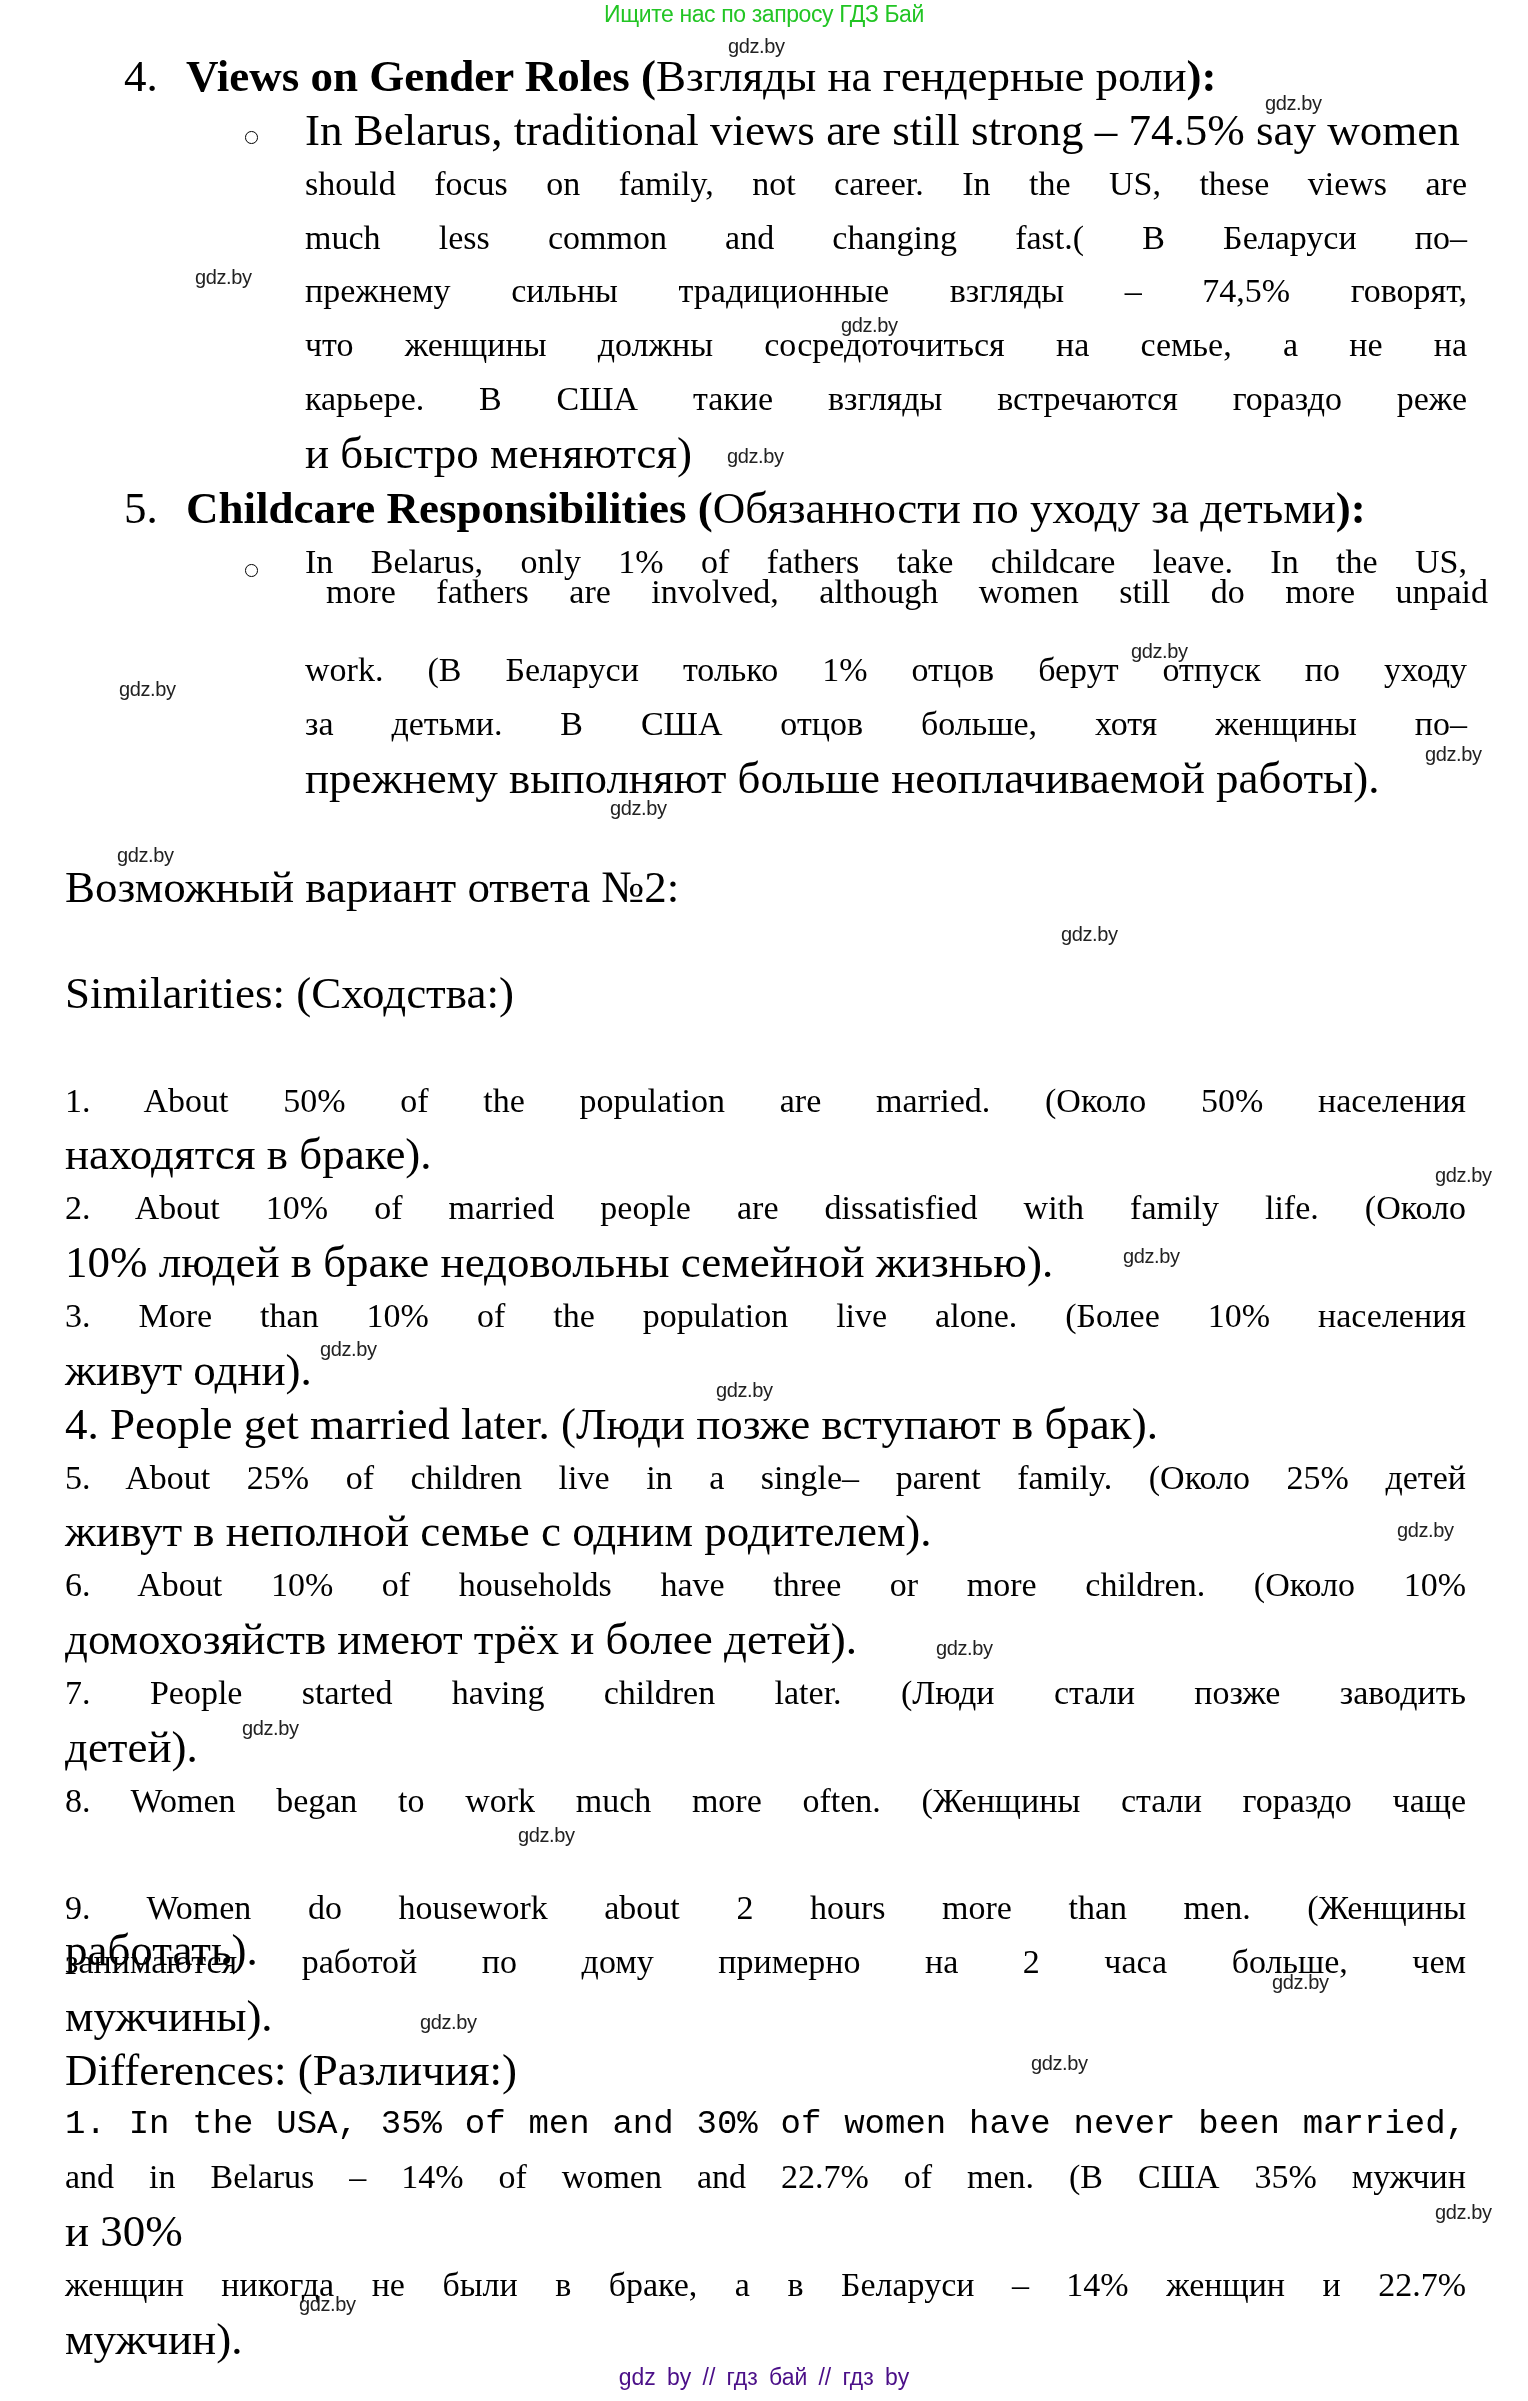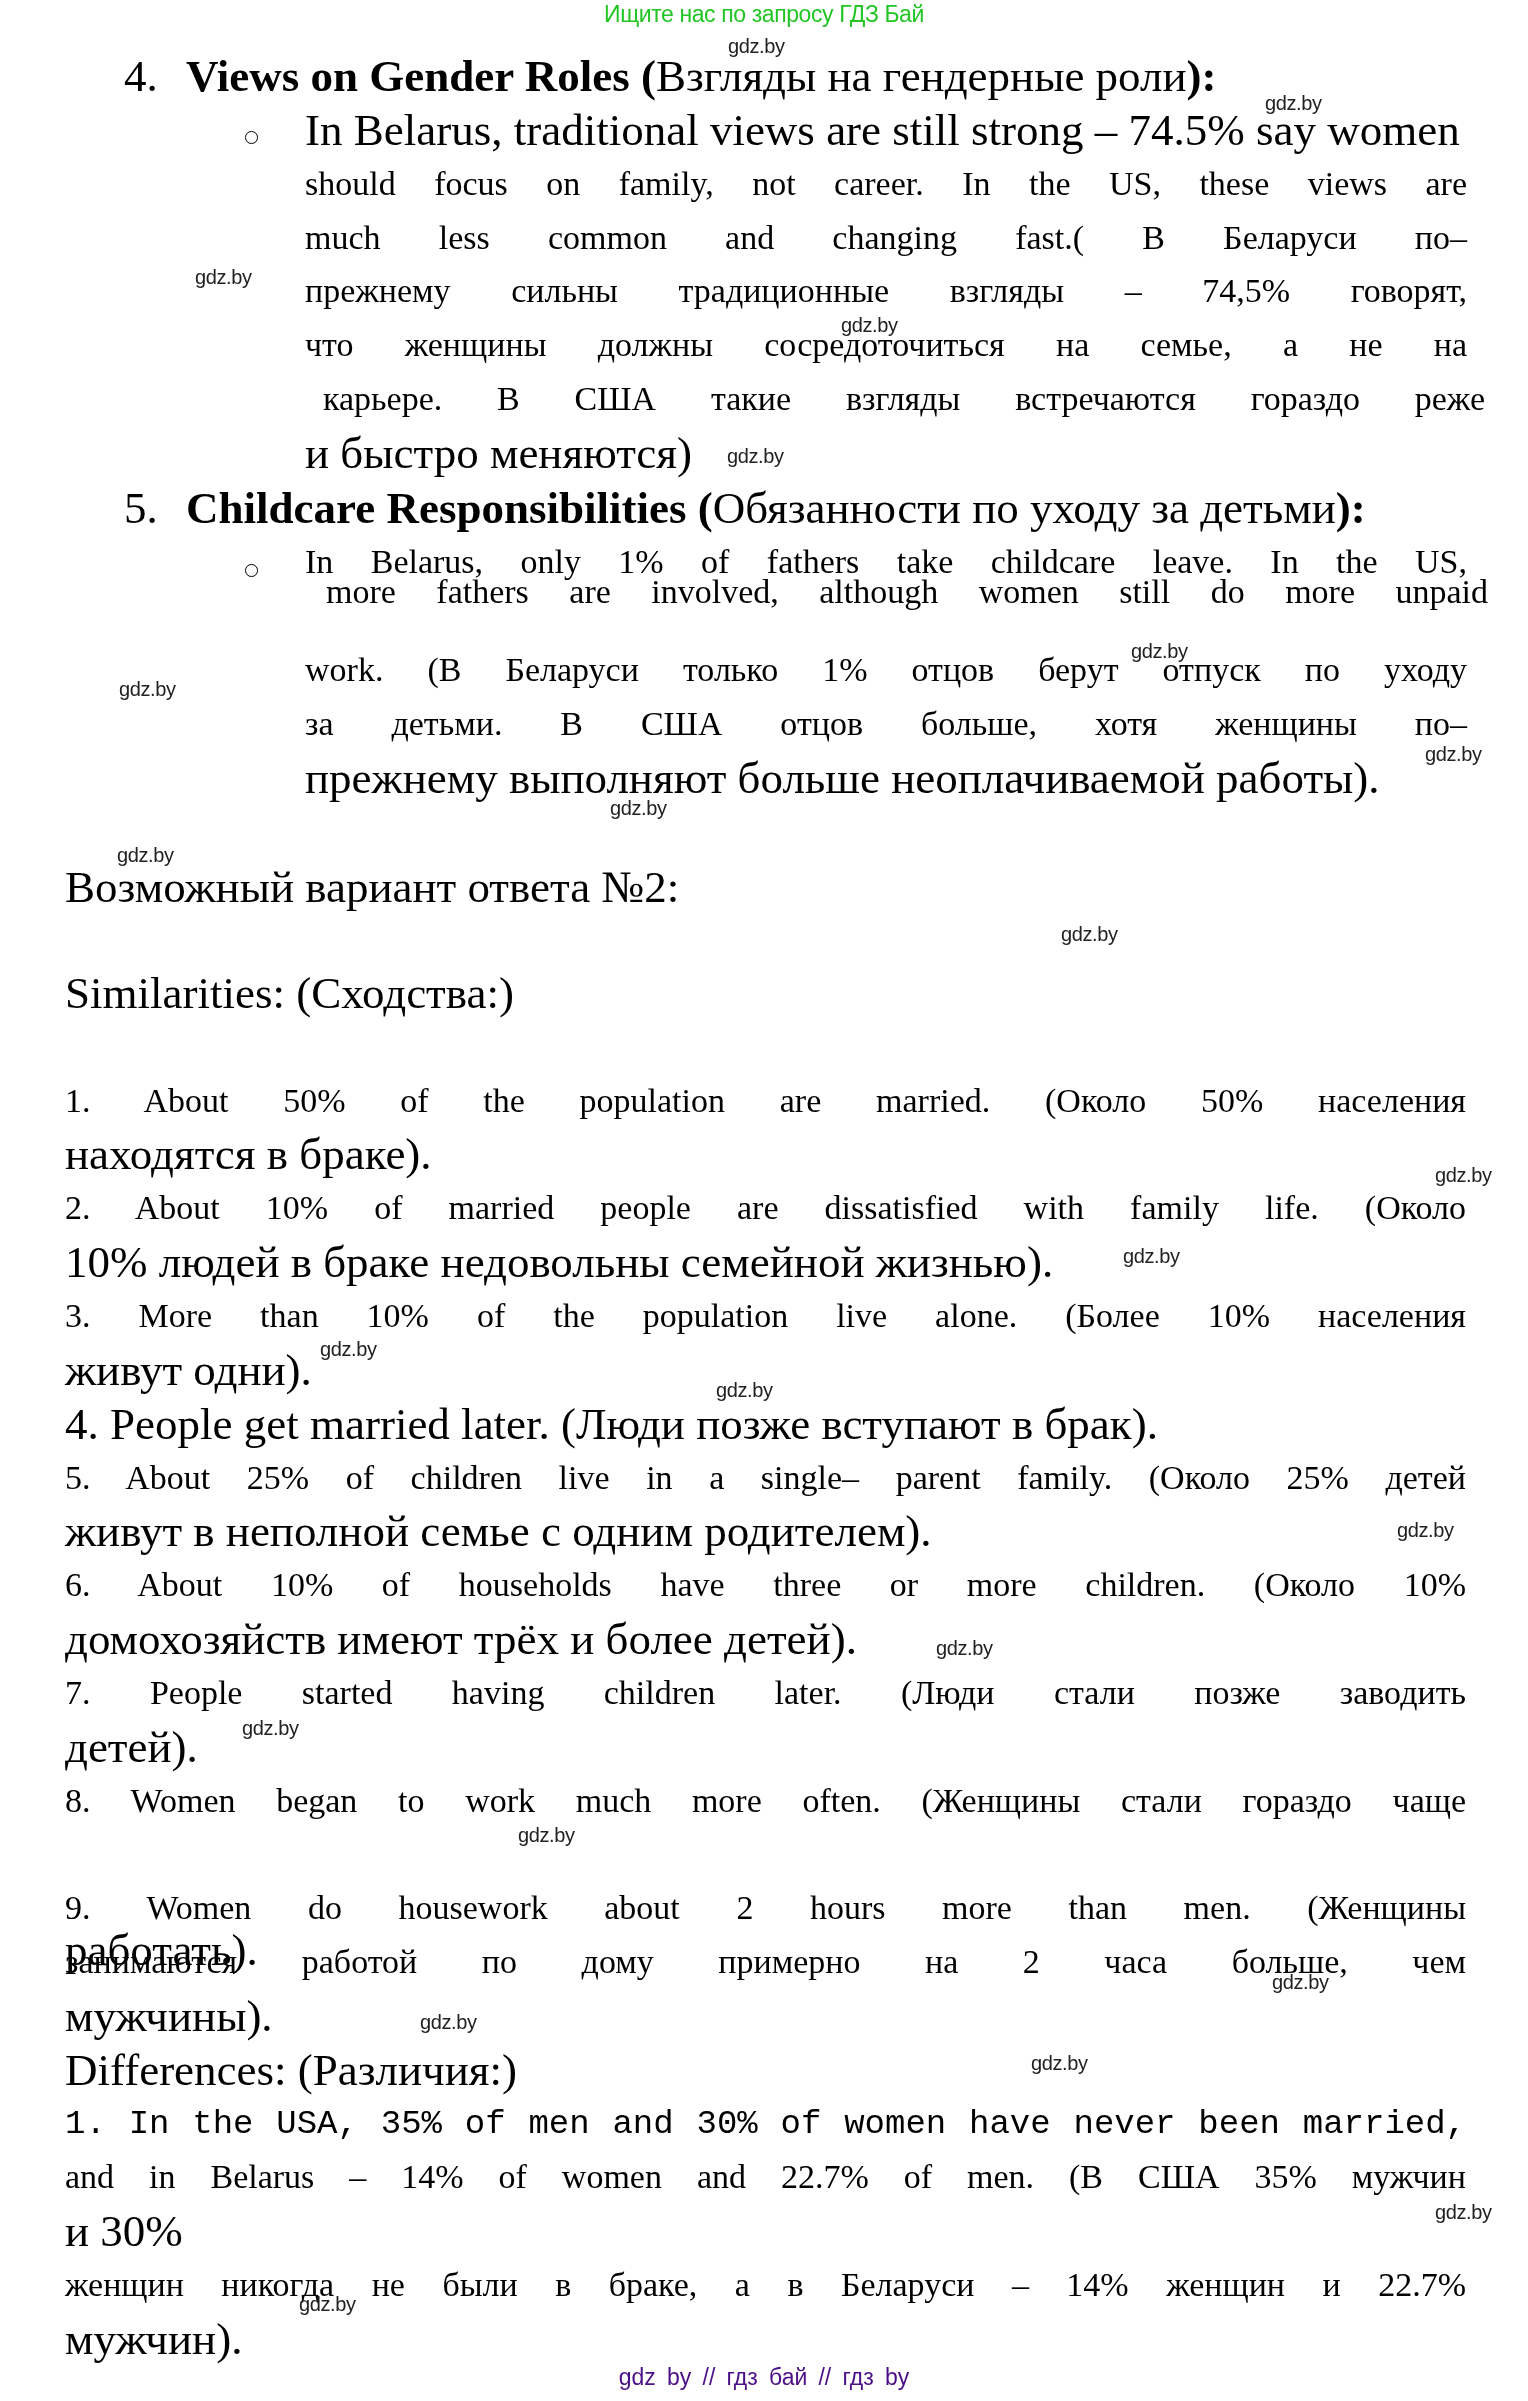--- a/index.html
+++ b/index.html
@@ -50,21 +50,21 @@
   </div>
 <div class="just" style="left:305px; top:211px; width:1162px;">
     <span class="just-text">much less common and changing fast.( В Беларуси по–</span>
   </div>
 <div class="just" style="left:305px; top:264px; width:1162px;">
     <span class="just-text">прежнему сильны традиционные взгляды – 74,5% говорят,</span>
   </div>
 <div class="just" style="left:305px; top:318px; width:1162px;">
     <span class="just-text">что женщины должны сосредоточиться на семье, а не на</span>
   </div>
-<div class="just" style="left:305px; top:372px; width:1162px;margin-left:18px;">
+<div class="just" style="left:305px; top:372px; width:1162px;">
     <span class="just-text">карьере. В США такие взгляды встречаются гораздо реже</span>
   </div>
 <div class="line" style="left:305px; top:426px;">и быстро меняются)</div>
 
 <div class="num" style="left:124px; top:481px;">5.</div>
 <div class="line" style="left:186px; top:481px;"><span class="head-bold">Childcare Responsibilities (</span><span>Обязанности по уходу за детьми</span><span class="head-bold">):</span></div>
 <div class="bullet" style="left:245px; top:564px;"></div>
 <div class="just" style="left:305px; top:535px; width:1162px;">
     <span class="just-text">In Belarus, only 1% of fathers take childcare leave. In the US,</span>
   </div>

